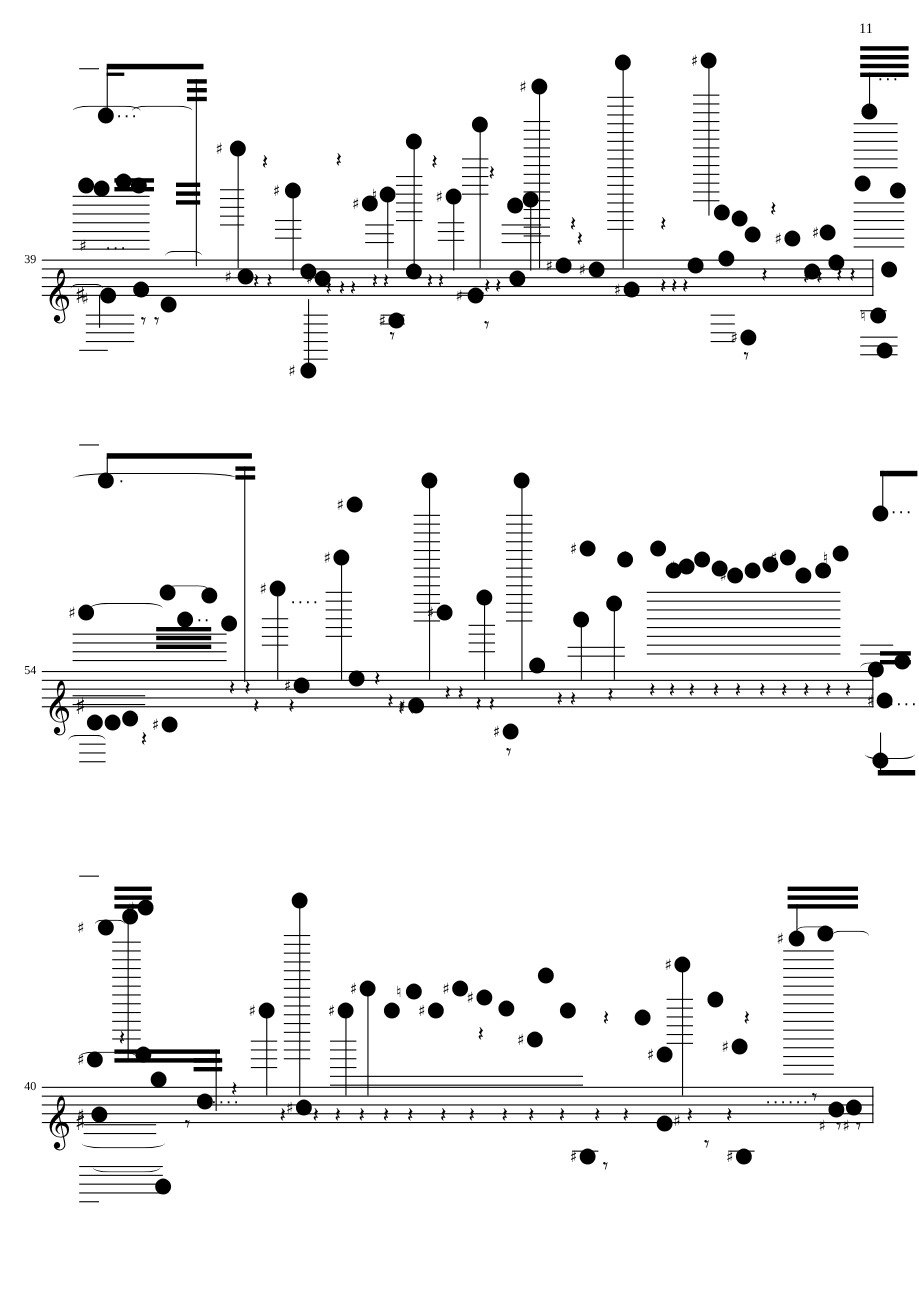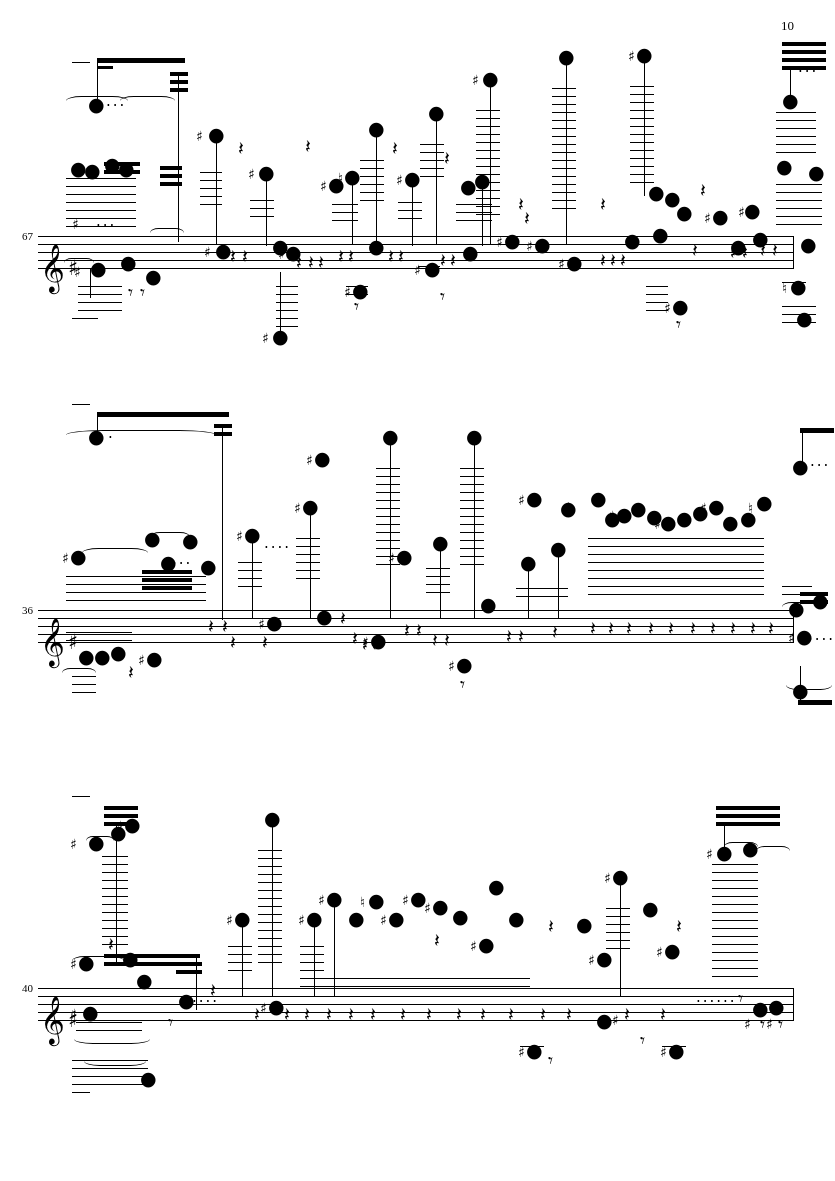--- a/index.html
+++ b/index.html
@@ -27,24 +27,24 @@
   .ledger{position:absolute;background:#000;height:1.2px;}
   .slur{position:absolute;border-top:1.3px solid #000;border-radius:50%/100%;height:9px;}
   .slurd{position:absolute;border-bottom:1.3px solid #000;border-radius:50%/100%;height:9px;}
   .dots{position:absolute;font-size:15px;letter-spacing:2px;color:#000;font-family:"DejaVu Sans",sans-serif;line-height:0;}
 </style>
 </head>
 <body>
 
 <div class="sheet">
 
-  <div class="page-num" style="left:781px;top:18px;">10</div>
+  <div class="page-num" style="left:781px;top:18px;">11</div>
 
   <div class="system" style="top:0px;height:360px;">
-    <div class="sysnum" style="left:22px;top:230px;">67</div>
+    <div class="sysnum" style="left:22px;top:230px;">39</div>
 
     <div class="staff" style="top:236px;">
       <div class="ln"></div>
         <div class="ln"></div>
         <div class="ln"></div>
         <div class="ln"></div>
         <div class="ln"></div>
       <div class="barend" style="left:793px;"></div>
     </div>
     <div class="clef" style="left:40px;top:268px;">𝄞</div>
@@ -308,21 +308,21 @@
     <div class="gl note" style="left:790px;top:286px;">●</div>
     <div class="gl acc" style="left:782px;top:288px;">♮</div>
     <div class="ledger" style="left:782px;top:282px;width:24px;"></div>
     <div class="ledger" style="left:782px;top:306px;width:34px;"></div>
     <div class="ledger" style="left:782px;top:314px;width:34px;"></div>
     <div class="ledger" style="left:782px;top:322px;width:34px;"></div>
     <div class="gl note" style="left:796px;top:318px;">●</div>
   </div>
 
   <div class="system" style="top:0px;height:360px;">
-    <div class="sysnum" style="left:22px;top:604px;">36</div>
+    <div class="sysnum" style="left:22px;top:604px;">54</div>
 
     <div class="staff" style="top:610px;">
       <div class="ln"></div>
         <div class="ln"></div>
         <div class="ln"></div>
         <div class="ln"></div>
         <div class="ln"></div>
       <div class="barend" style="left:793px;"></div>
     </div>
     <div class="clef" style="left:40px;top:642px;">𝄞</div>

